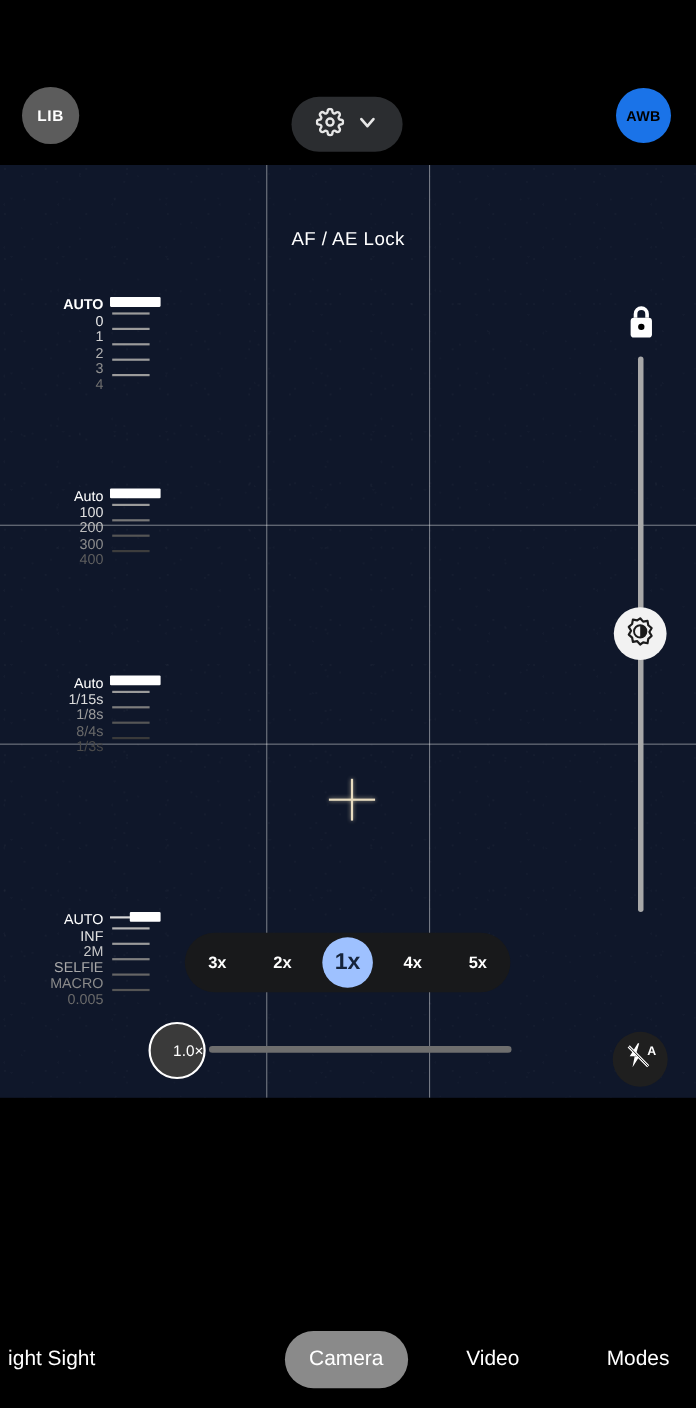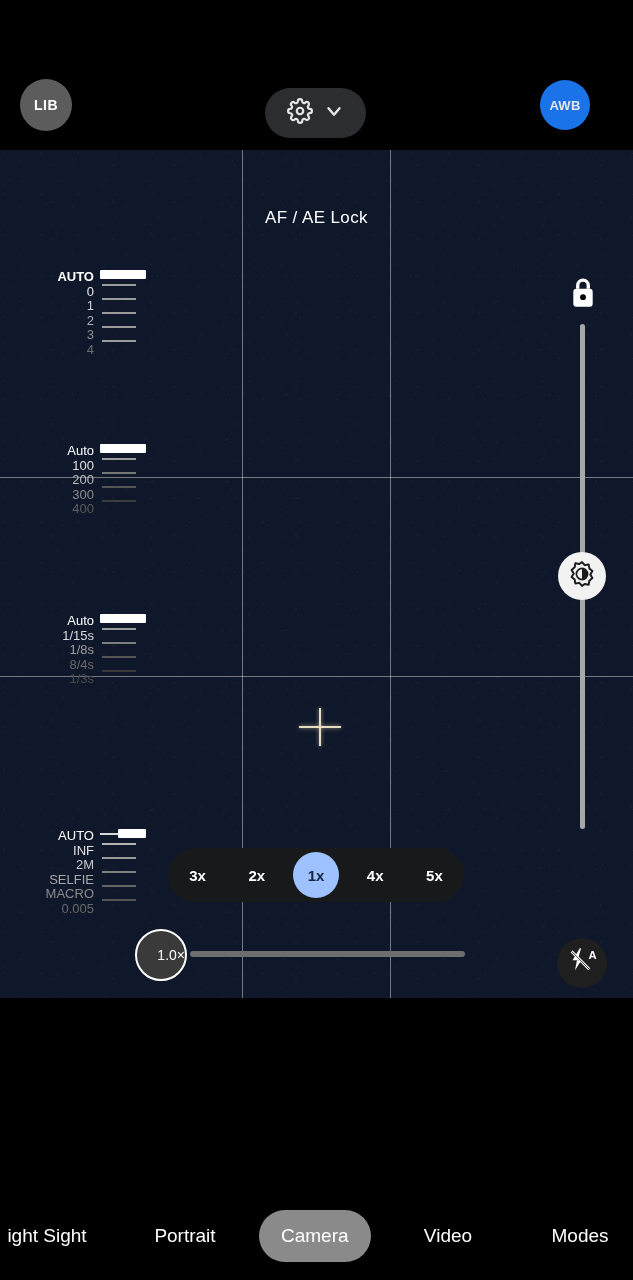--- a/index.html
+++ b/index.html
@@ -20,23 +20,23 @@
     display:flex; align-items:center; justify-content:center;
     font-size:14px; font-weight:bold; letter-spacing:.5px;
   }
   .settings-pill {
     position:absolute; left:265px; top:88px;
     width:101px; height:50px; border-radius:25px;
     background:#2b2d30;
     display:flex; align-items:center; justify-content:center; gap:10px;
   }
   .awb-btn {
-    position:absolute; left:540px; top:80px;
+    position:absolute; left:560px; top:80px;
     width:50px; height:50px; border-radius:50%;
-    background:#1a73e8; color:#e5e5e5;
+    background:#1a73e8; color:#000000;
     display:flex; align-items:center; justify-content:center;
     font-size:13px; font-weight:bold; letter-spacing:.3px;
   }
 
   
   .viewfinder {
     position:absolute; left:0; top:150px;
     width:633px; height:848px;
     background:#0f172a;
     overflow:hidden;
@@ -115,21 +115,21 @@
     display:flex; align-items:center; justify-content:center;
     color:#fff; font-size:15px; font-weight:bold;
   }
   .zoom-step.active {
     color:#1b1b1b;
   }
   .zoom-step.active span {
     width:46px; height:46px; border-radius:50%;
     background:#9ec1ff; color:#16243b;
     display:flex; align-items:center; justify-content:center;
-    font-size:15px; font-weight:bold;
+    font-size:21px; font-weight:bold;
   }
 
   
   .zslider { position:absolute; left:135px; top:929px; width:340px; height:52px; }
   .zslider-track {
     position:absolute; left:55px; top:22px; width:275px; height:6px;
     background:#6e6e6e; border-radius:3px;
   }
   .zslider-knob {
     position:absolute; left:0; top:0;
@@ -342,23 +342,20 @@
 
     
 
     
   </div>
 
   <div class="modes">
     <div class="mode-tab" style="left:-8px; width:110px;">
       <span>ight Sight</span>
     </div>
-    <div class="mode-tab" style="left:130px; width:110px;">
-      <span>Portrait</span>
-    </div>
     <div class="mode-tab active" style="left:259px;">
       <span>Camera</span>
     </div>
     <div class="mode-tab" style="left:398px; width:100px;">
       <span>Video</span>
     </div>
     <div class="mode-tab" style="left:530px; width:100px;">
       <span>Modes</span>
     </div>
   </div>

